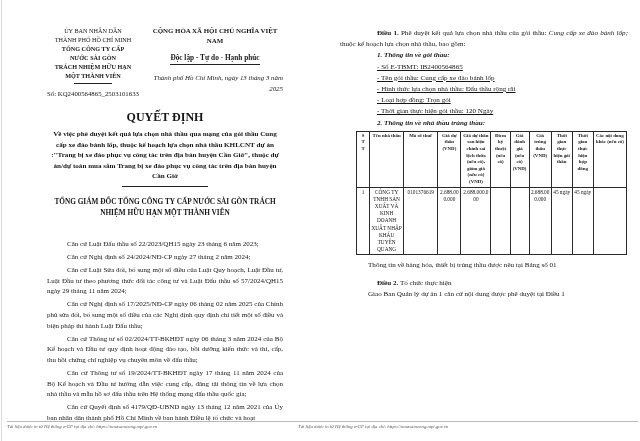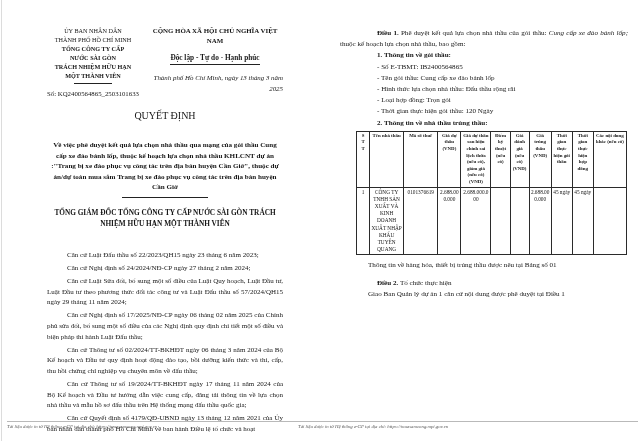--- a/index.html
+++ b/index.html
@@ -17,32 +17,32 @@
   .org-name{font-size:6.2px;line-height:9px;white-space:pre-line;font-weight:bold;}
   .org-rule{width:38px;border-top:1px solid #222;margin:3px auto 0;}
   .doc-num{margin-top:6px;font-size:6.8px;white-space:nowrap;text-align:left;}
   .nat-col{flex:1;text-align:center;}
   .nat1{font-size:6.9px;font-weight:bold;line-height:10px;}
   .nat2{font-size:7.3px;font-weight:bold;line-height:11px;display:inline-block;
         border-bottom:1px solid #222;padding-bottom:1px;}
   .date-line{margin-top:7px;font-size:6.9px;font-style:italic;text-align:right;line-height:11px;}
 
   
-  .title{margin-top:13px;text-align:center;font-weight:normal;font-size:10px;}
-  .subject{margin-top:19px;text-align:center;font-weight:bold;font-size:7.1px;line-height:10.6px;}
+  .title{margin-top:13px;text-align:center;font-weight:bold;font-size:12px;}
+  .subject{margin-top:4px;text-align:center;font-weight:bold;font-size:7.1px;line-height:10.6px;}
   .title-rule{width:86px;border-top:1px solid #222;margin:4px auto 0;}
   .authority{margin-top:9px;text-align:center;font-weight:bold;font-size:7.3px;line-height:11px;}
   .bases{margin-top:21px;}
   .basis{margin:0 0 2.5px;font-size:7px;line-height:10.6px;text-align:justify;text-indent:20px;}
 
   
   .rp p{margin:0;font-size:7.1px;line-height:11.2px;text-align:justify;}
   .para-a{ text-indent:37px; }
-  .numhead{font-weight:bold;text-indent:37px;}
-  .bullet{text-indent:37px;}
+  .numhead{font-weight:bold;font-style:italic;text-indent:37px;}
+  .bullet{text-indent:37px;text-decoration:underline;}
   .plain-ind{text-indent:28px;}
   .mt6{margin-top:6px !important;}
 
   
   table.res{border-collapse:collapse;table-layout:fixed;margin:2px 0 5px 16px;width:271px;}
   table.res th,table.res td{border:1px solid #2b2b2b;vertical-align:top;padding:1px;
       text-align:center;overflow:hidden;}
   table.res th{font-weight:bold;font-size:4.9px;line-height:6.6px;font-family:"Liberation Serif",serif;}
   table.res td{font-size:5.3px;line-height:7.2px;}
   td.num{word-break:break-all;}

